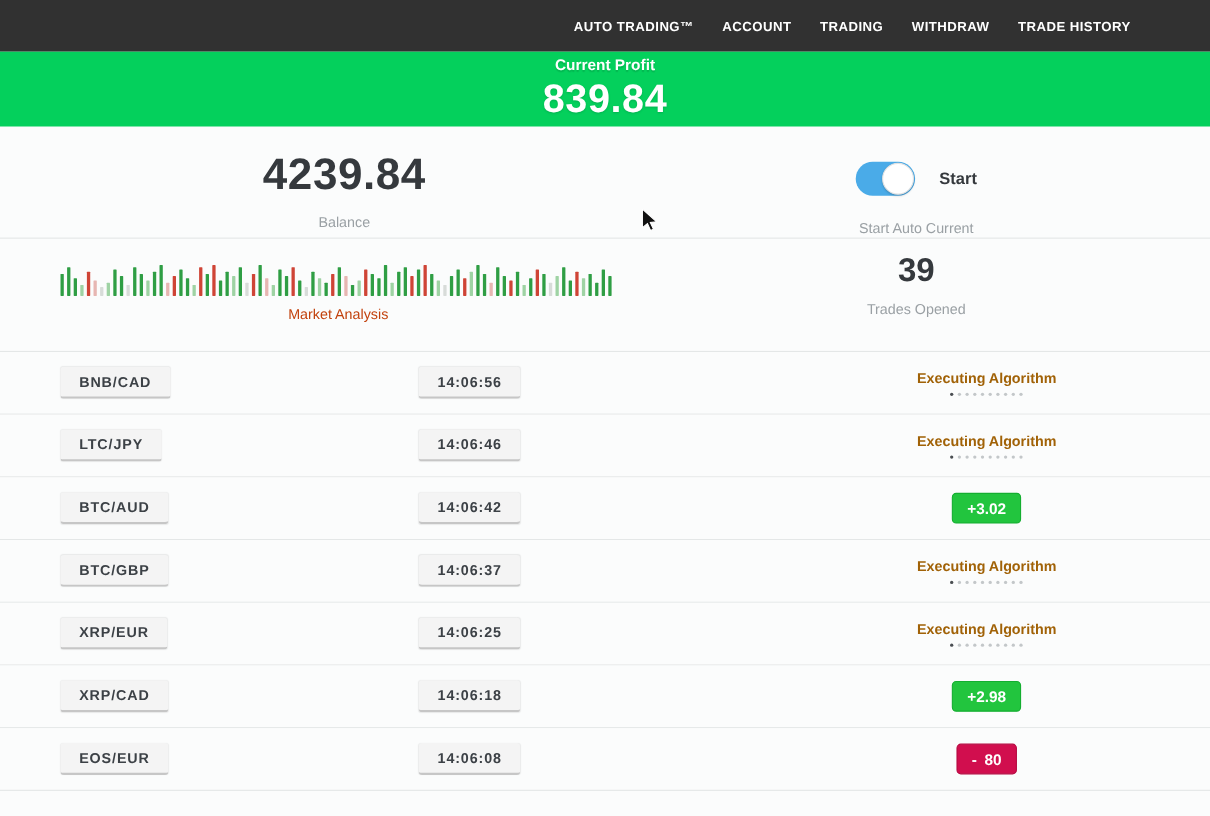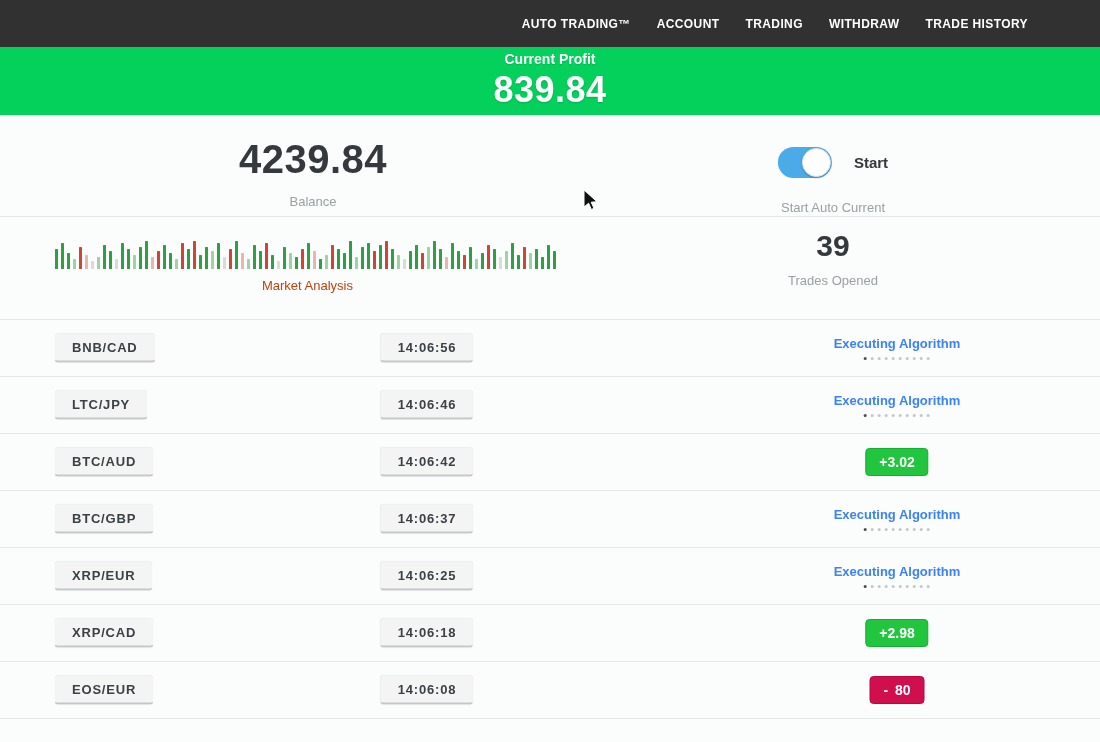--- a/index.html
+++ b/index.html
@@ -65,21 +65,21 @@
     background:#f4f4f4; border-radius:3px; border-bottom:2px solid #c6c6c6;
     padding:6px 17px; font-size:13px; font-weight:bold; color:#3c4146;
     letter-spacing:.8px; white-space:nowrap; box-shadow:0 0 1px rgba(0,0,0,.08);
   }
   .pair-pill { left:55px; }
   .time-pill { left:427px; transform:translate(-50%,-50%); }
   .trade-status {
     position:absolute; left:897px; top:50%; transform:translate(-50%,-50%);
     text-align:center;
   }
-  .exec-label { font-size:13px; font-weight:bold; color:#3b82f6; white-space:nowrap; }
+  .exec-label { font-size:13px; font-weight:bold; color:#a16207; white-space:nowrap; }
   .dots { margin-top:6px; display:flex; gap:4px; justify-content:center; align-items:center; }
   .dot { width:3px; height:3px; border-radius:50%; background:#c3c7c9; }
   .dot.active { background:#4a4e52; }
   .badge {
     display:inline-flex; justify-content:space-between; align-items:center;
     min-width:55px; padding:5px 13px; border-radius:4px;
     color:#fff; font-size:14px; font-weight:bold;
   }
   .badge.win { background:#22c53e; border:1px solid #14ae30; }
   .badge.loss { background:#d10e4e; border:1px solid #b50a41; }

